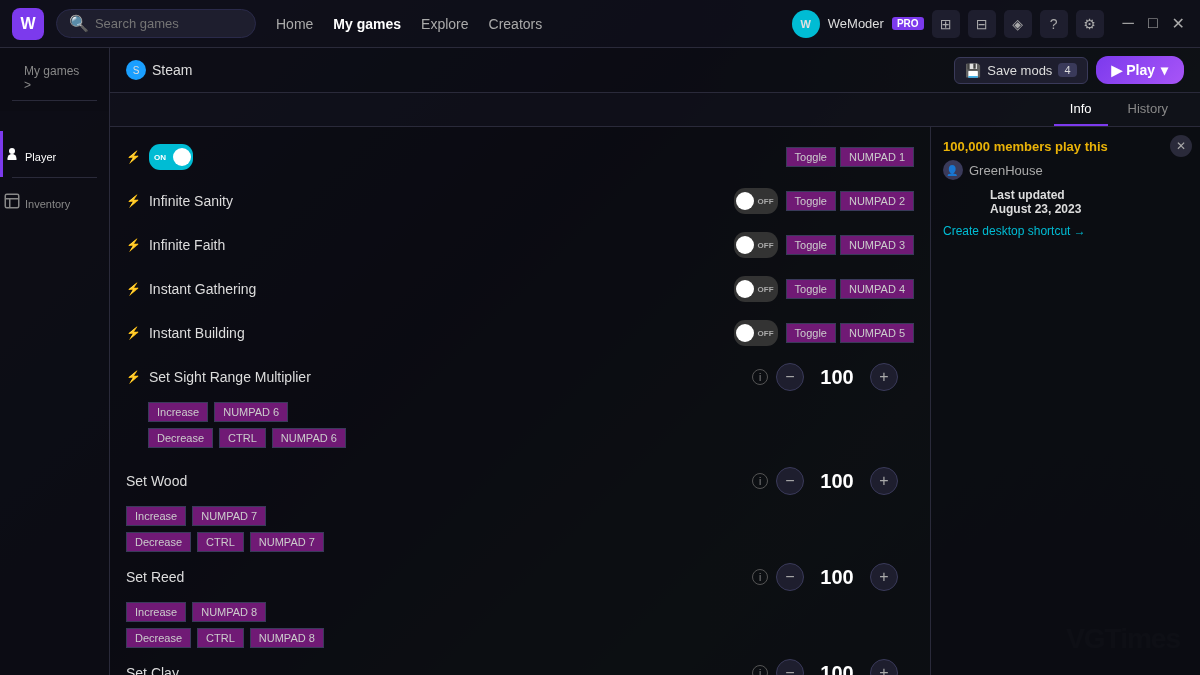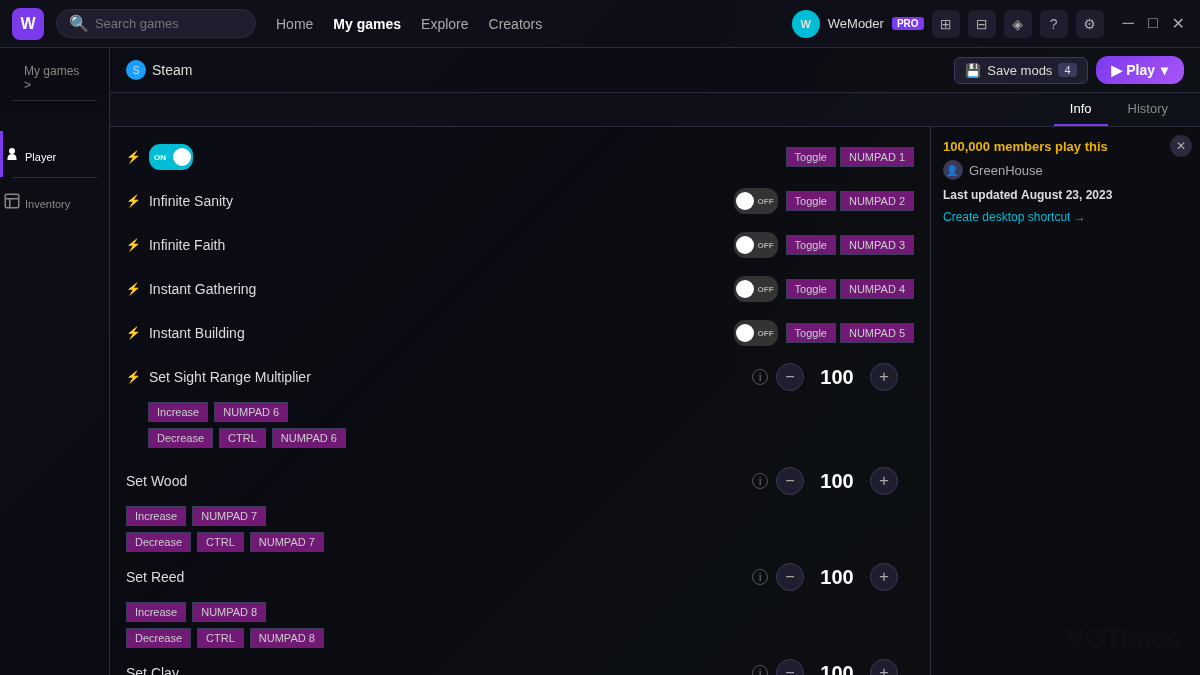--- a/index.html
+++ b/index.html
@@ -507,20 +507,21 @@
       font-size: 10px;
     }
     .info-updated {
       font-size: 12px;
       color: #888;
       margin-top: 8px;
     }
     .info-updated span {
       color: #ddd;
       font-weight: 600;
+      margin-left: 47px;
     }
     .info-link {
       font-size: 12px;
       color: #00bcd4;
       margin-top: 8px;
       cursor: pointer;
       display: flex;
       align-items: center;
       gap: 4px;
     }

